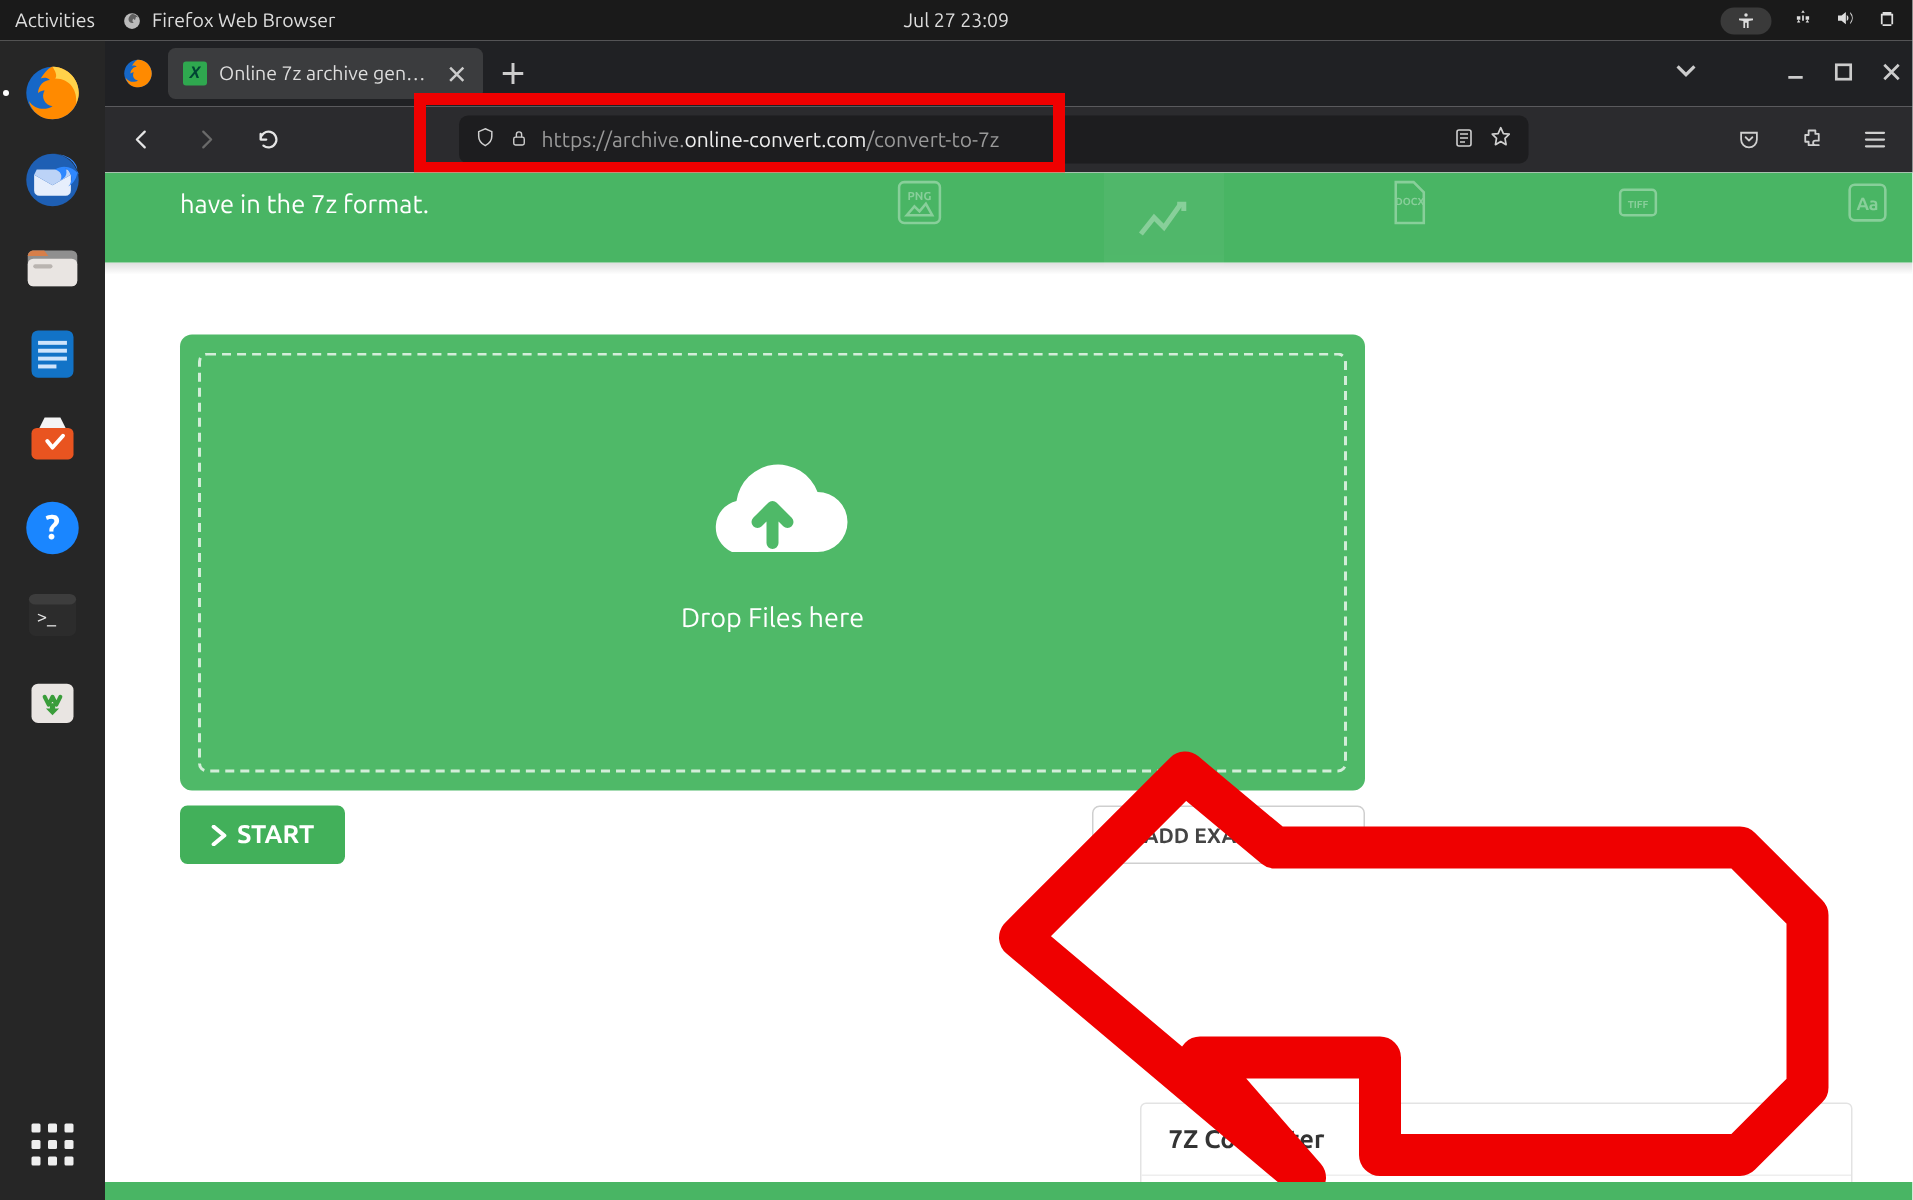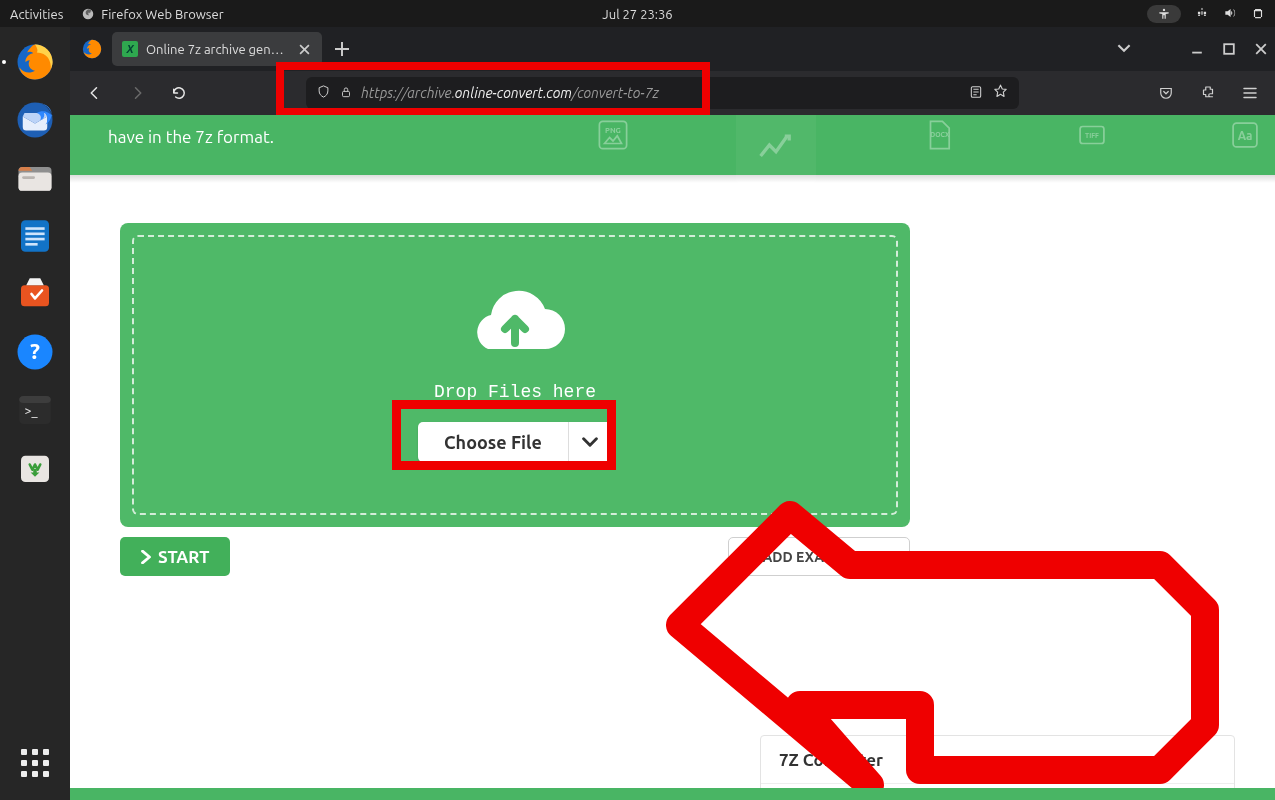--- a/index.html
+++ b/index.html
@@ -27,44 +27,44 @@
   .ff-tabs { height:44px; background:#202124; display:flex; align-items:center; padding:0 8px; gap:6px; }
   .ff-badge { width:28px; height:28px; display:flex; align-items:center; justify-content:center; }
   .tab { display:flex; align-items:center; gap:8px; background:#3b3c3e; color:#ddd; height:34px; padding:0 10px 0 10px; border-radius:5px; font-size:13px; max-width:210px; }
   .tab .favicon { width:16px; height:16px; background:#2fa84f; border-radius:2px; display:flex; align-items:center; justify-content:center; color:#043; font-size:11px; font-style:italic; font-weight:bold; }
   .tab .title { white-space:nowrap; overflow:hidden; text-overflow:ellipsis; flex:1; }
   .tab .close { width:16px; height:16px; display:flex; align-items:center; justify-content:center; }
   .newtab { width:28px; height:28px; display:flex; align-items:center; justify-content:center; color:#ccc; }
   .win-controls { margin-left:auto; display:flex; align-items:center; gap:20px; color:#ccc; }
   .win-controls .caret { margin-right:40px; }
 
-  .ff-toolbar { height:44px; background:#2b2b2e; display:flex; align-items:center; padding:0 10px; gap:12px; position:relative;font-style:italic; }
+  .ff-toolbar { height:44px; background:#2b2b2e; display:flex; align-items:center; padding:0 10px; gap:12px; position:relative; }
   .ff-btn { width:30px; height:30px; display:flex; align-items:center; justify-content:center; color:#cfcfcf; border-radius:4px; }
   .ff-btn.disabled { color:#6a6a6a; }
   .urlbar { flex:1; height:32px; background:#1d1d1f; border-radius:6px; display:flex; align-items:center; padding:0 10px; gap:8px; color:#bbb; font-size:14px; margin:0 120px 0 100px; }
   .urlbar .host { color:#eee; }
   .urlbar .path { color:#9a9a9a; }
   .urlbar .spacer { flex:1; }
 
   
   .hl-url { position:absolute; border:8px solid #ef0000; pointer-events:none; }
 
   
   .page { flex:1; overflow:hidden; background:#fff; position:relative; }
-  .hero { background:#49b564; height:60px; color:#fff; padding-left:38px; display:flex; align-items:flex-start; font-size:17px; position:relative; }
+  .hero { background:#49b564; height:60px; color:#fff; padding-left:50px; display:flex; align-items:flex-start; font-size:17px; position:relative; }
   .hero .ghost-icons { position:absolute; right:0; top:-10px; display:flex; gap:93px; opacity:.35; }
   .ghost-icons .gi { width:60px; height:60px; display:flex; align-items:center; justify-content:center; }
   .ghost-icons .gi.big { width:80px; height:80px; background:rgba(255,255,255,.12); border-radius:6px; }
   .hero-shadow { height:8px; background:linear-gradient(#00000022, transparent); }
 
   .content { padding:40px 50px 20px 50px; position:relative; }
   .dropzone { background:#4fb968; border-radius:8px; padding:12px; width:790px; position:relative; }
   .dz-inner { border:2px dashed rgba(255,255,255,.75); border-radius:6px; height:280px; display:flex; flex-direction:column; align-items:center; justify-content:center; }
   .dz-inner .cloud { margin-bottom:10px; }
-  .dz-inner .hint { color:#fff; font-size:18px; margin-bottom:20px;font-family:Liberation Mono, monospace; }
+  .dz-inner .hint { color:#fff; font-size:18px; margin-bottom:20px; }
   .choose-wrap { display:flex; background:#fff; border-radius:5px; overflow:hidden; box-shadow:0 1px 2px rgba(0,0,0,.15); }
   .choose-btn { padding:10px 26px; font-size:18px; font-weight:600; color:#333; }
   .choose-caret { width:44px; display:flex; align-items:center; justify-content:center; border-left:1px solid #ddd; }
 
   .hl-choose { position:absolute; border:9px solid #ef0000; pointer-events:none; }
 
   .row-btns { display:flex; width:790px; margin-top:10px;gap:36px; }
   .btn-start { background:#42b05a; color:#fff; border-radius:5px; padding:10px 20px; font-size:17px; font-weight:700; display:flex; align-items:center; gap:6px; }
   .btn-add { margin-left:auto; background:#fff; border:1px solid #cfcfcf; border-radius:5px; padding:9px 16px; font-size:14px; font-weight:600; color:#444; display:flex; align-items:center; gap:6px; }
 
@@ -84,21 +84,21 @@
   <div class="left">
     <span>Activities</span>
     <span class="appmenu">
       <svg viewBox="0 0 24 24">
           <circle cx="12" cy="12" r="9" fill="#bbb"></circle>
           <path d="M12 4a8 8 0 0 1 7 4c-1-1-3-1-3 1 0 2-2 2-2 0-2 1-2 4 0 5-3 1-6-1-6-4 0-2 1-4 4-6z" fill="#606060"></path>
         </svg>
       <span>Firefox Web Browser</span>
     </span>
   </div>
-  <div class="center">Jul 27  23:36</div>
+  <div class="center">Jul 27  23:09</div>
   <div class="right">
     <span class="a11y-pill">
       <svg viewBox="0 0 24 24">
           <circle cx="12" cy="5" r="2"></circle>
           <path d="M4 9h16v2l-5 1v8h-2v-6h-2v6H9v-8L4 11z"></path>
         </svg>
     </span>
     <span><svg viewBox="0 0 24 24">
           <path d="M12 3l-2 3h4zM5 10h4v4H5zm10 0h4v4h-4zM11 9h2v6h-2zM7 14l-2 3h4zm10 0l-2 3h4z"></path>
         </svg></span>
@@ -324,31 +324,20 @@
     <div class="content">
       <div class="dropzone">
         <div class="dz-inner">
           <div class="cloud">
             <svg width="110" height="80" viewBox="0 0 110 80">
                 <path d="M85 60a20 20 0 0 0 0-40 28 28 0 0 0-54 6A18 18 0 0 0 28 60h57z" fill="#fff"></path>
                 <path d="M55 54V30m0 0l-10 10m10-10l10 10" stroke="#4fb968" stroke-width="8" fill="none" stroke-linecap="round" stroke-linejoin="round"></path>
               </svg>
           </div>
           <div class="hint">Drop Files here</div>
-          <div style="position:relative;">
-            <div class="choose-wrap">
-              <div class="choose-btn">Choose File</div>
-              <div class="choose-caret">
-                  <svg width="16" height="16" viewBox="0 0 10 10">
-                    <path d="M1 3l4 4 4-4" stroke="#333" stroke-width="1.8" fill="none" stroke-linecap="round" stroke-linejoin="round"></path>
-                  </svg>
-                </div>
-            </div>
-            <div class="hl-choose" style="left:-26px; top:-22px; width:224px; height:70px;"></div>
-          </div>
         </div>
       </div>
 
       <div class="row-btns">
         <div class="btn-start">
           <svg width="12" height="14" viewBox="0 0 10 12">
               <path d="M2 1l6 5-6 5" stroke="#fff" stroke-width="2.4" fill="none" stroke-linecap="round" stroke-linejoin="round"></path>
             </svg>
           <span>START</span>
         </div>

